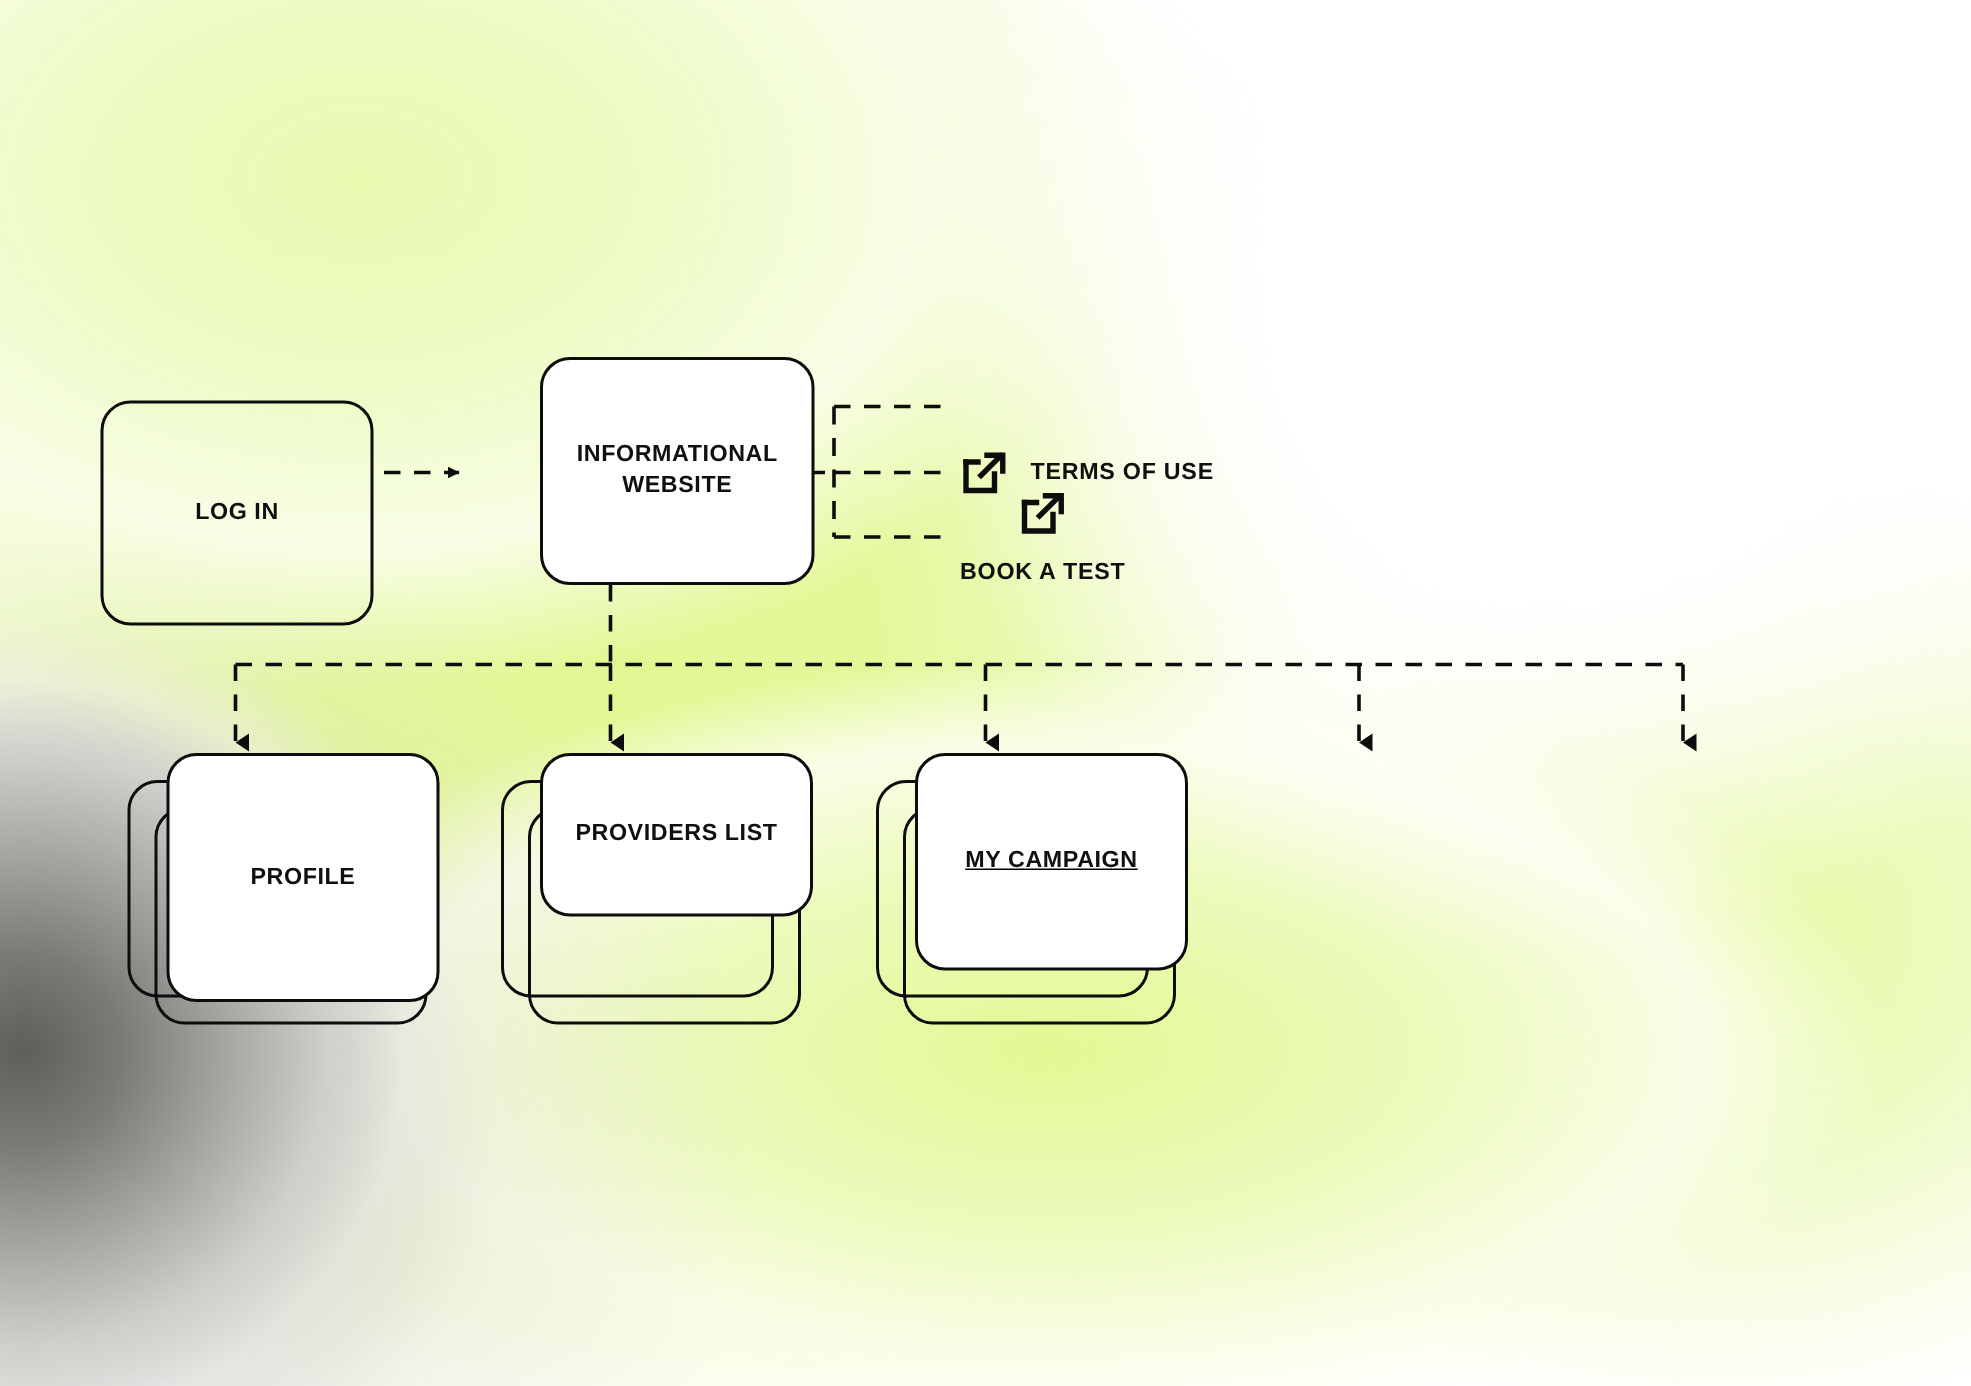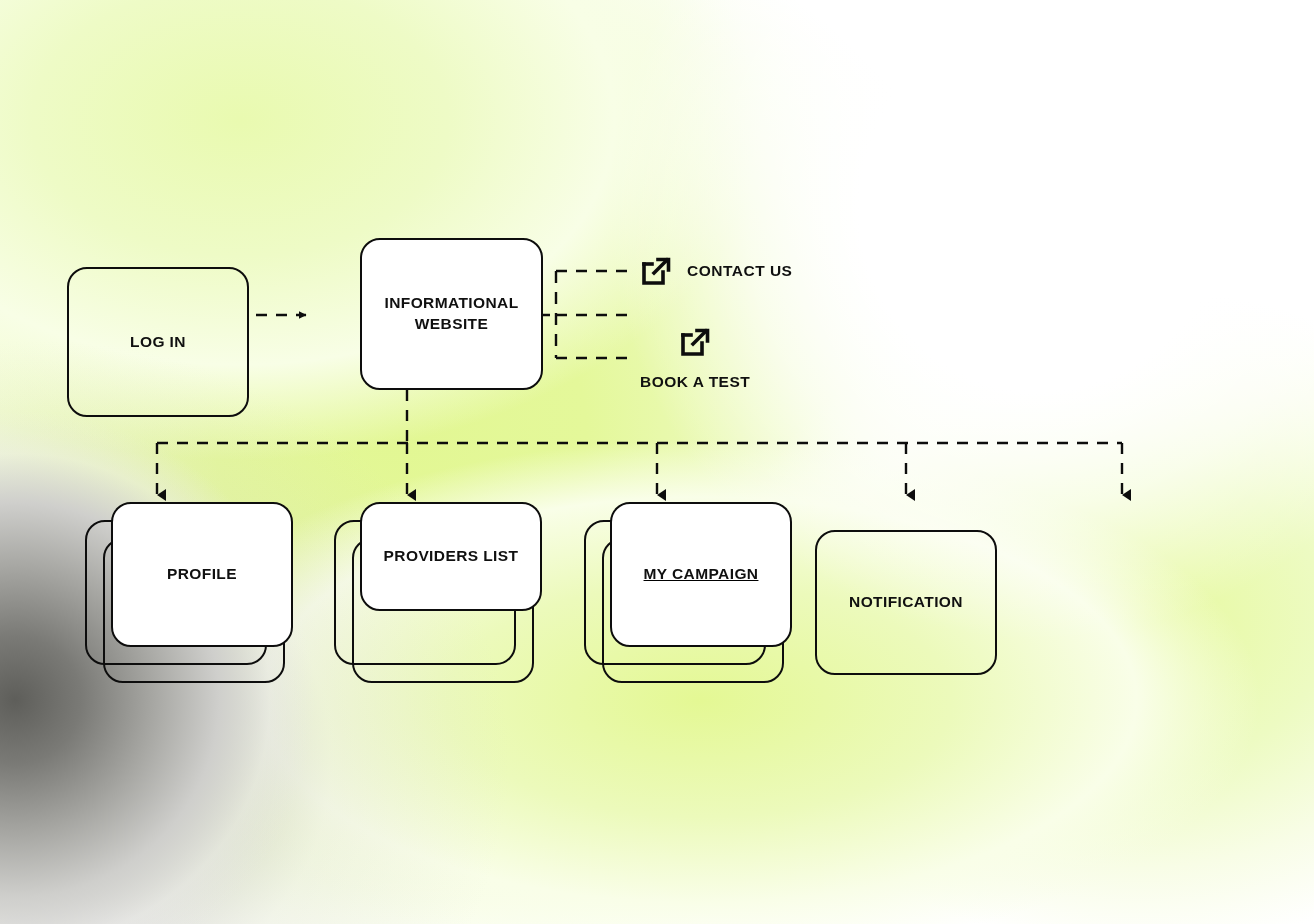--- a/index.html
+++ b/index.html
@@ -176,63 +176,60 @@
 
   <div class="node ghost" style="left:67px; top:239px; width:182px; height:150px;">
     <span class="node-label">LOG IN</span>
   </div>
 
   <div class="node opaque" style="left:316px; top:238px; width:183px; height:152px;">
     <span class="node-label">INFORMATIONAL
 WEBSITE</span>
   </div>
 
-  <div class="link-row" style="left:640px; top:255px;">
+
+  <div class="link-row" style="left:640px; top:299px;">
     <svg class="link-icon" viewBox="0 0 32 32" xmlns="http://www.w3.org/2000/svg">
       <path d="M4 9 L4 28 L23 28 L23 17" fill="none" stroke="#0d0d0d" stroke-width="3.6" stroke-linecap="square"></path>
       <path d="M4 9 L12 9" fill="none" stroke="#0d0d0d" stroke-width="3.6" stroke-linecap="square"></path>
       <path d="M14 18 L27 5" fill="none" stroke="#0d0d0d" stroke-width="3.6" stroke-linecap="square"></path>
       <path d="M18 4.5 L28.5 4.5 L28.5 15" fill="none" stroke="#0d0d0d" stroke-width="3.6" stroke-linecap="square" stroke-linejoin="miter"></path>
     </svg>
-    <span class="link-label">CONTACT US</span>
-  </div>
-
+    <span class="link-label">TERMS OF USE</span>
+  </div>
 
   <div class="link-row" style="left:640px; top:326px;flex-direction:column;">
     <svg class="link-icon" viewBox="0 0 32 32" xmlns="http://www.w3.org/2000/svg">
       <path d="M4 9 L4 28 L23 28 L23 17" fill="none" stroke="#0d0d0d" stroke-width="3.6" stroke-linecap="square"></path>
       <path d="M4 9 L12 9" fill="none" stroke="#0d0d0d" stroke-width="3.6" stroke-linecap="square"></path>
       <path d="M14 18 L27 5" fill="none" stroke="#0d0d0d" stroke-width="3.6" stroke-linecap="square"></path>
       <path d="M18 4.5 L28.5 4.5 L28.5 15" fill="none" stroke="#0d0d0d" stroke-width="3.6" stroke-linecap="square" stroke-linejoin="miter"></path>
     </svg>
     <span class="link-label">BOOK A TEST</span>
   </div>
 
   <div class="stack" style="left:67px; top:502px; width:220px; height:185px;">
     <div class="stack-shadow" style="left:36px; top:36px; width:182px; height:145px;"></div>
     <div class="stack-shadow" style="left:18px; top:18px; width:182px; height:145px;"></div>
-    <div class="node opaque" style="left:0px; top:0px; width:182px; height:145px;">
+    <div class="node opaque" style="left:0px; top:0px; width:182px; height:166px;">
       <span class="node-label">PROFILE</span>
     </div>
   </div>
 
   <div class="stack" style="left:316px; top:502px; width:220px; height:185px;">
     <div class="stack-shadow" style="left:36px; top:36px; width:182px; height:145px;"></div>
     <div class="stack-shadow" style="left:18px; top:18px; width:182px; height:145px;"></div>
     <div class="node opaque" style="left:0px; top:0px; width:182px; height:109px;">
       <span class="node-label">PROVIDERS LIST</span>
     </div>
   </div>
 
   <div class="stack" style="left:566px; top:502px; width:220px; height:185px;">
     <div class="stack-shadow" style="left:36px; top:36px; width:182px; height:145px;"></div>
     <div class="stack-shadow" style="left:18px; top:18px; width:182px; height:145px;"></div>
     <div class="node opaque" style="left:0px; top:0px; width:182px; height:145px;text-decoration:underline;">
       <span class="node-label">MY CAMPAIGN</span>
     </div>
   </div>
 
-  <div class="node ghost" style="left:815px; top:502px; width:182px; height:145px;">
-    <span class="node-label">NOTIFICATION</span>
-  </div>
 
 
 </div>
 
 </body></html>

